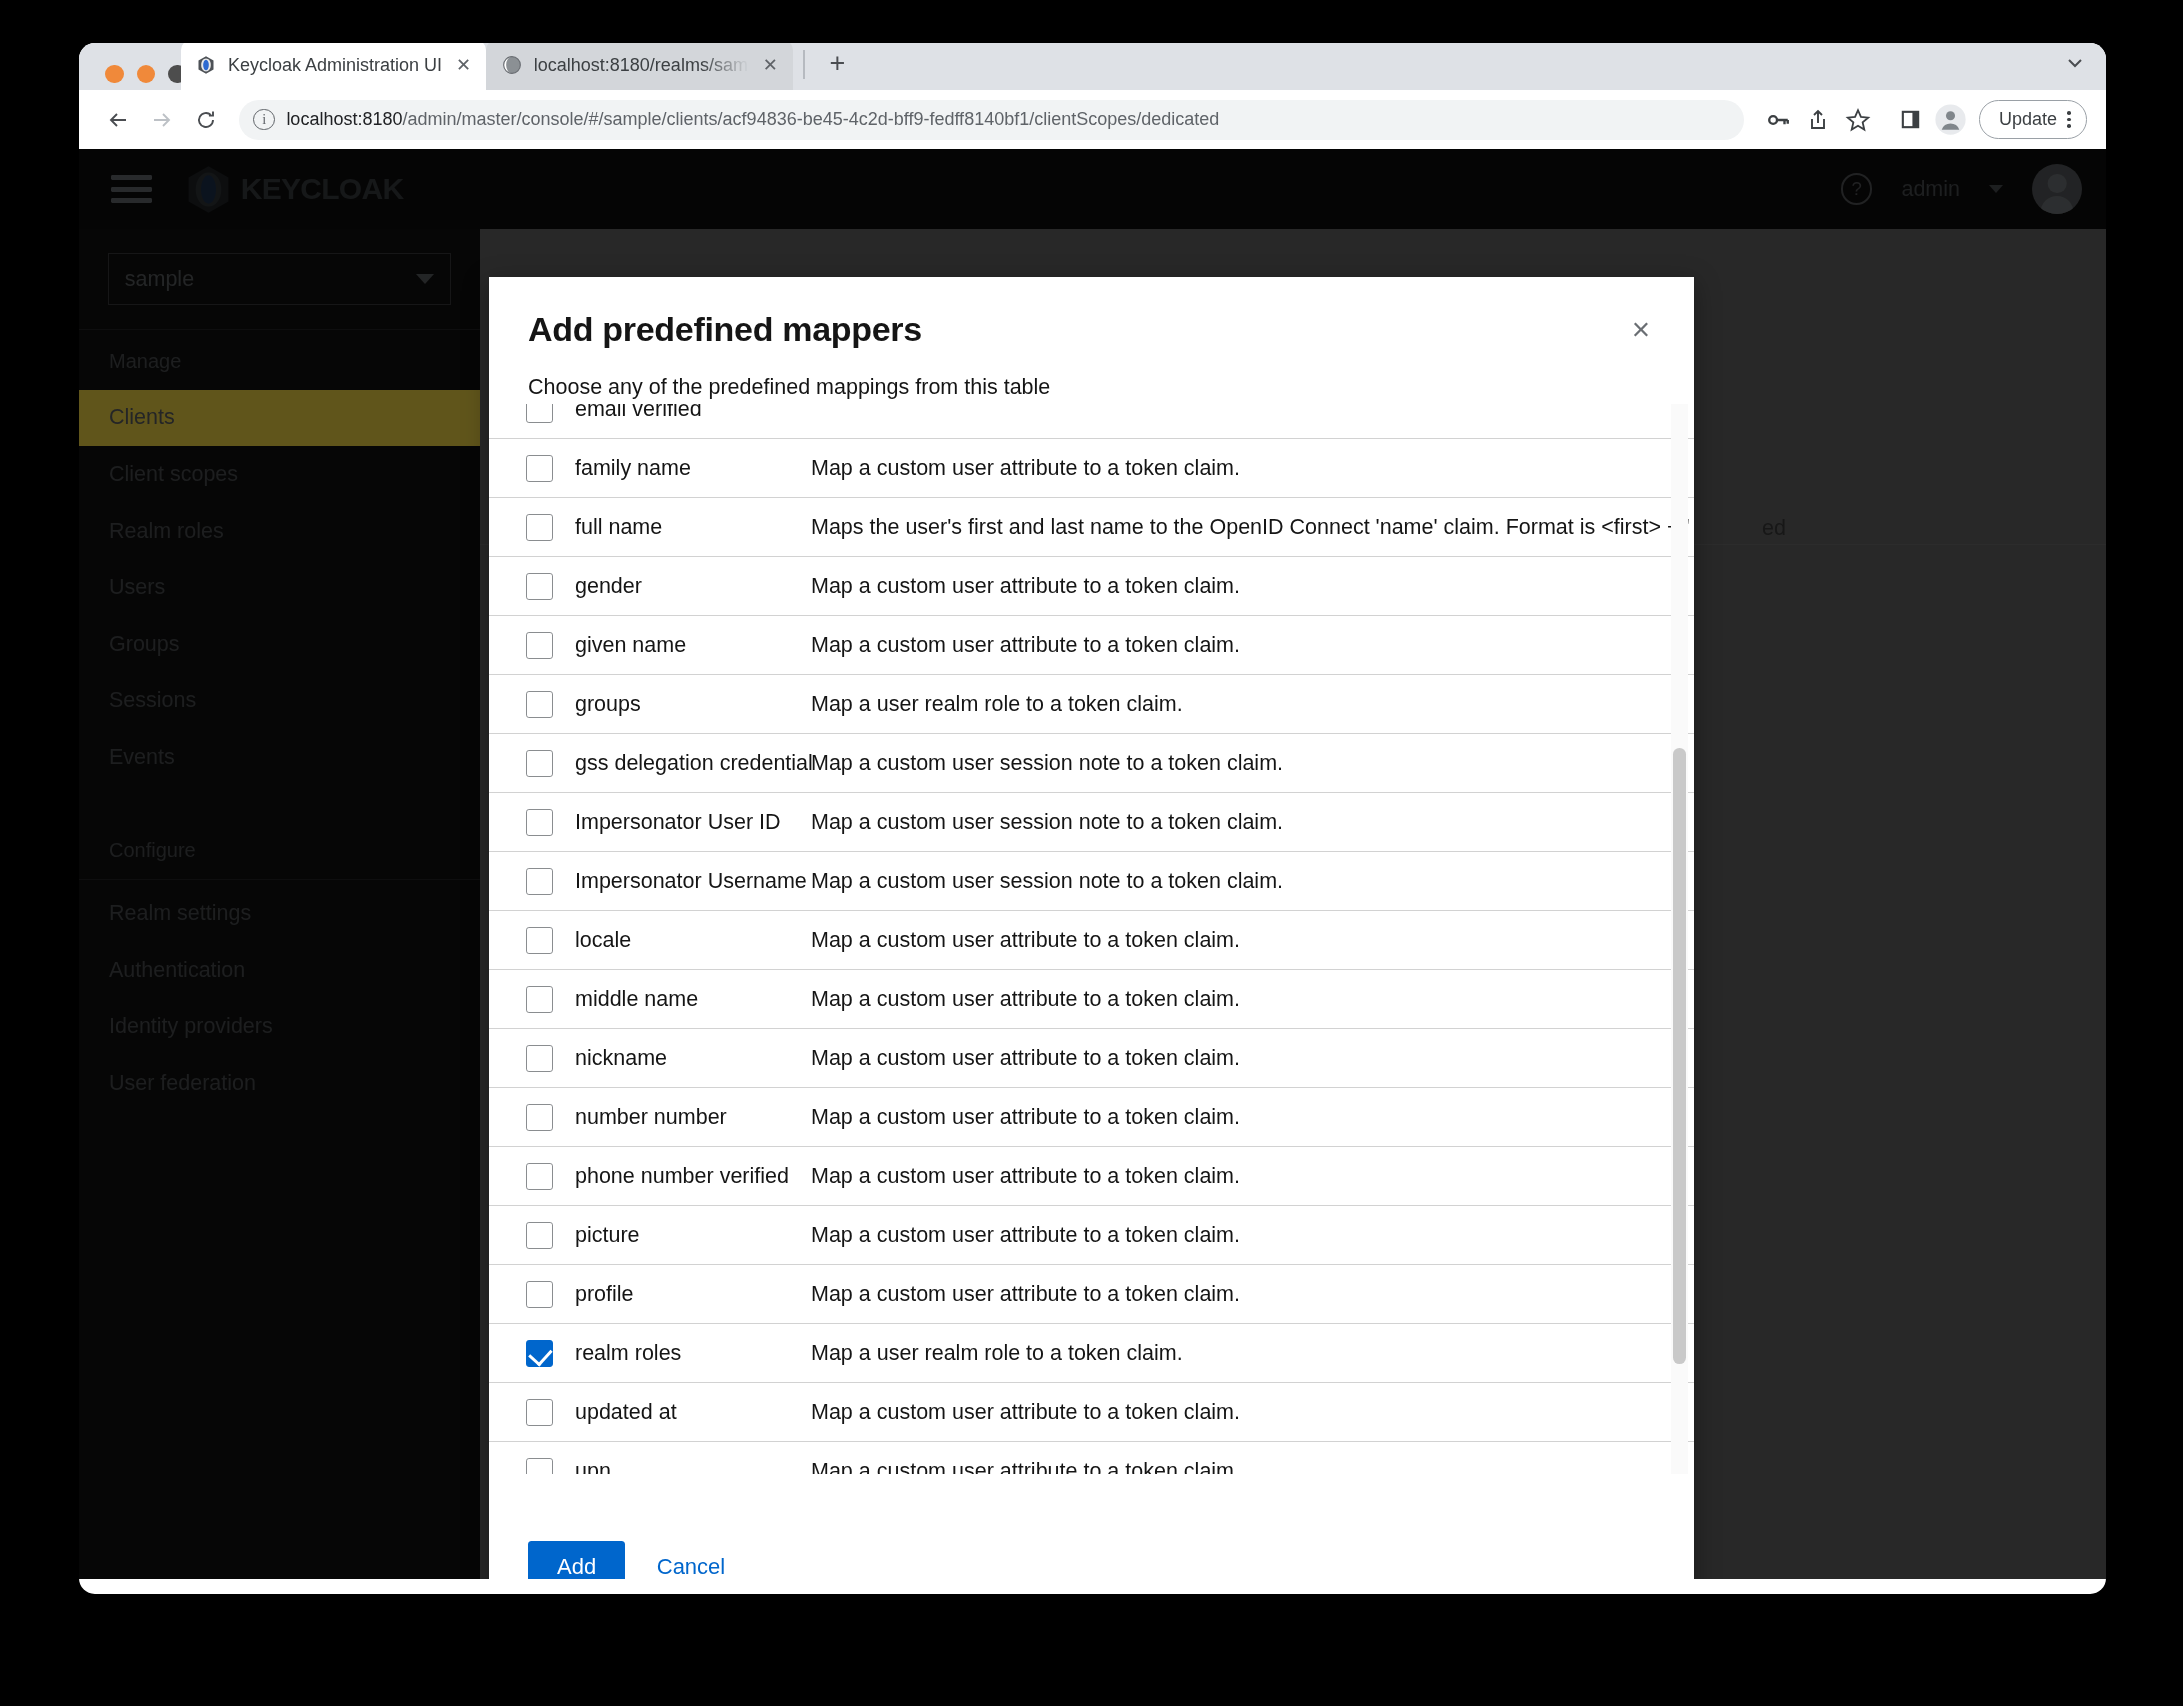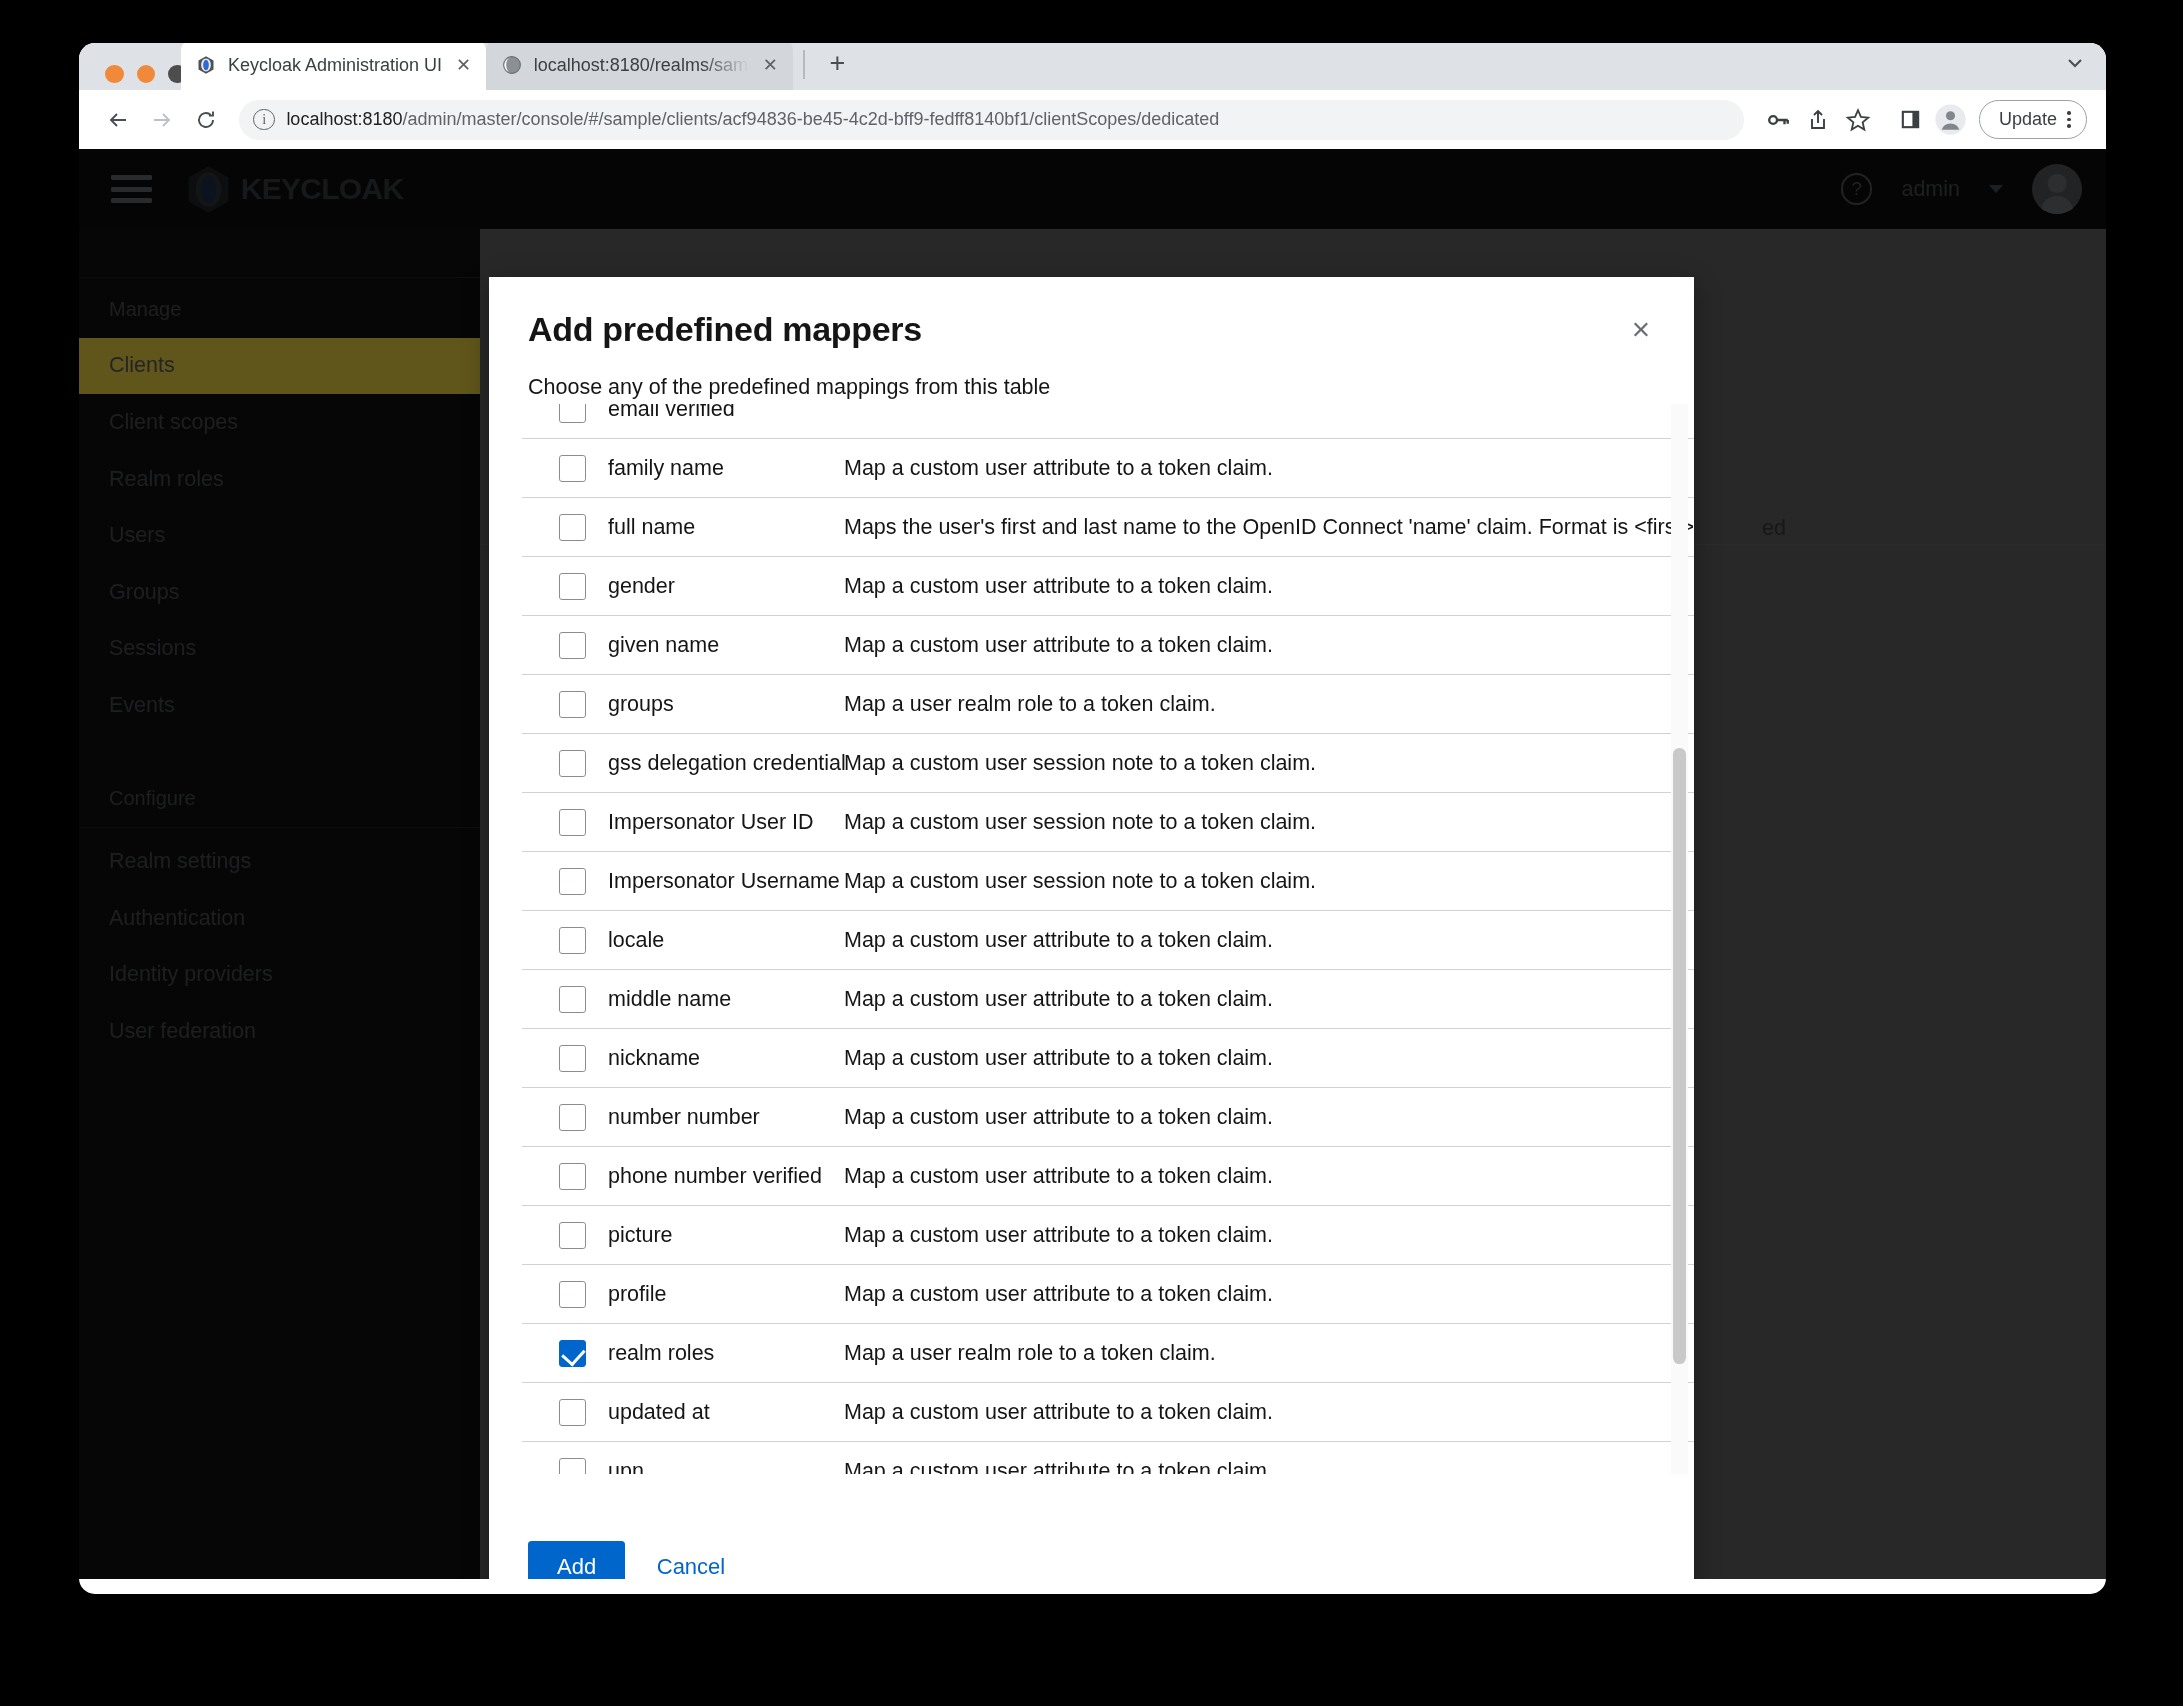--- a/index.html
+++ b/index.html
@@ -270,21 +270,20 @@
 
   .table-wrap {
     flex: 1 1 auto;
     position: relative;
     overflow: hidden;
     margin-top: 4.3px;
   }
   .table-scroll {
     position: absolute; inset: 0;
     overflow: hidden;
-    padding-left: 33px;
   }
   .table-inner {
     position: relative;
     margin-top: -24px;   
   }
   .mrow {
     display: flex; align-items: center;
     height: 59px;
     border-bottom: 0.7px solid #d2d2d2;
     padding-left: 37px;
@@ -488,20 +487,24 @@
         <span class="help-ring">?</span>
         <span class="admin-name">admin</span>
         <span class="caret-down"></span>
         <span class="avatar"></span>
       </div>
     </div>
 
     <div class="appbody">
 
       <div class="sidebar">
+        <div class="realm-select">
+          <span>sample</span>
+          <span class="caret"></span>
+        </div>
         <div class="nav-sep"></div>
 
         <div class="nav-group-title">Manage</div>
         <div class="nav-item active">Clients</div>
         <div class="nav-item">Client scopes</div>
         <div class="nav-item">Realm roles</div>
         <div class="nav-item">Users</div>
         <div class="nav-item">Groups</div>
         <div class="nav-item">Sessions</div>
         <div class="nav-item">Events</div>

